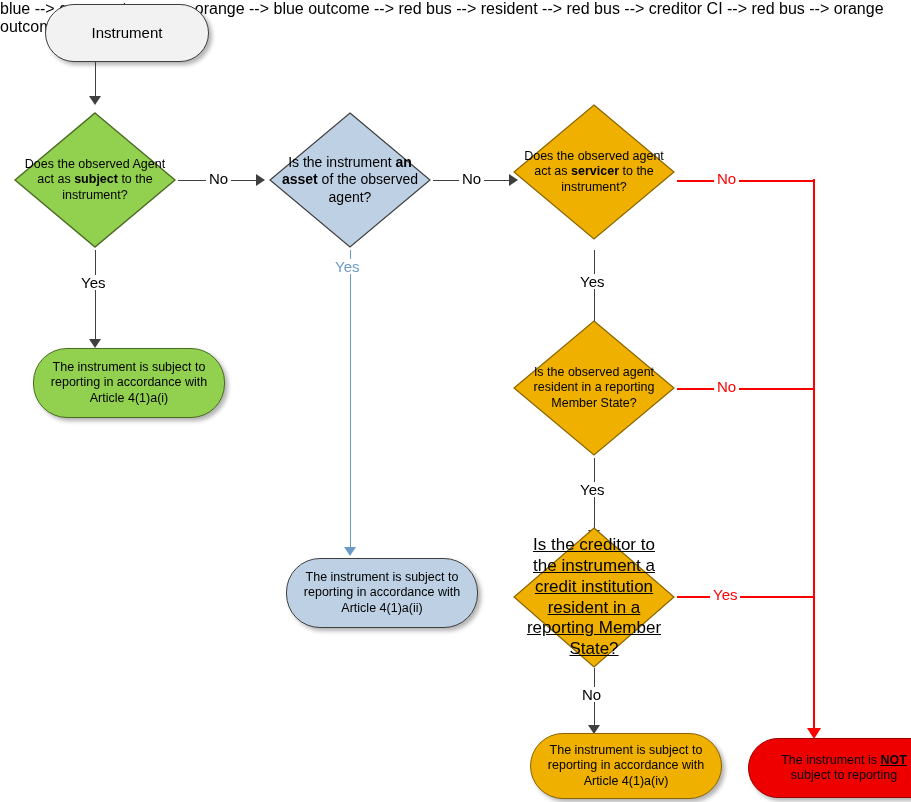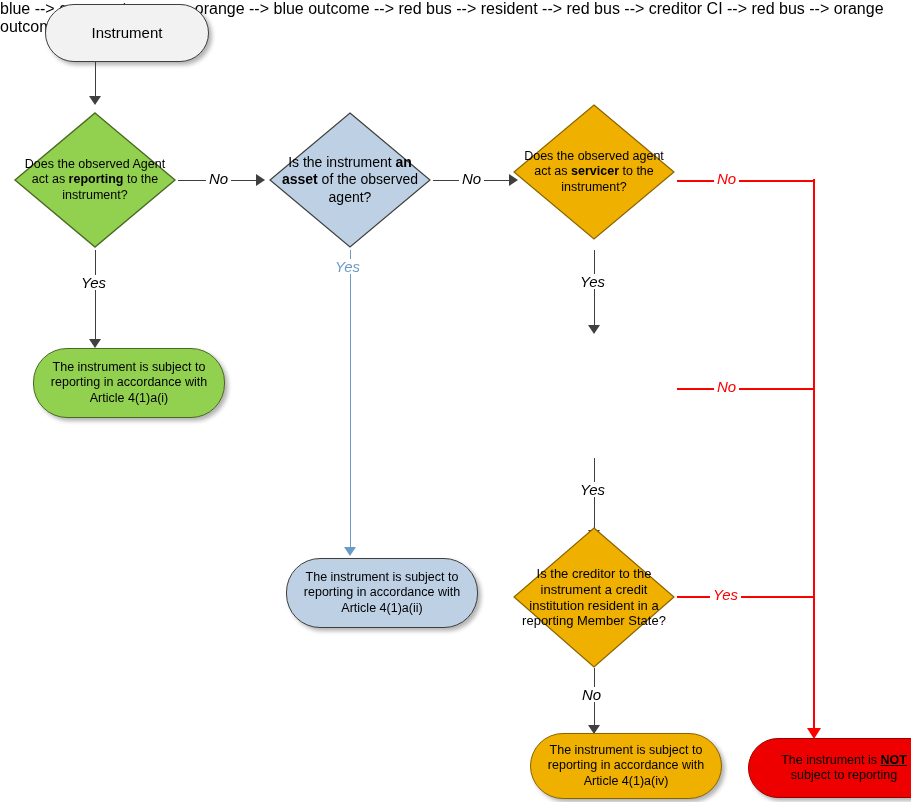--- a/index.html
+++ b/index.html
@@ -89,21 +89,20 @@
     border-left-style: solid;
     border-left-width: 9px;
   }
 
   .edge-label {
     position: absolute;
     background: #ffffff;
     padding: 0 3px;
     white-space: nowrap;
     line-height: 1;
-    font-style: italic;
   }
 
   .u-bold { font-weight: bold; }
   .u-bold-underline { font-weight: bold; text-decoration: underline; }
 </style>
 </head>
 <body>
 
 <div id="canvas">
 
@@ -116,21 +115,21 @@
   <div class="line-v" style="left:95px; top:62px; height:36px; border-color:#3f3f3f;"></div>
   <div class="arrow arrow-down" style="left:89px; top:96px; border-top-color:#3f3f3f;"></div>
 
   
   <div class="diamond-wrap" style="left:12px; top:110px; width:166px; height:140px;">
     <svg class="diamond-shape" viewBox="0 0 166 140" preserveAspectRatio="none">
       <polygon points="83,3 163,70 83,137 3,70" fill="#92D050" stroke="#4B6B22" stroke-width="1.4"></polygon>
     </svg>
     <div class="node-text" style="font-size:12.5px;">
       <span>
-        <span>Does the observed Agent act as </span><span class="u-bold">reporting</span><span> to the instrument?</span>
+        <span>Does the observed Agent act as </span><span class="u-bold">subject</span><span> to the instrument?</span>
       </span>
     </div>
   </div>
 
    blue --&gt;
   <div class="line-h" style="left:178px; top:180px; width:80px; border-color:#3f3f3f;"></div>
   <div class="arrow arrow-right" style="left:256px; top:174px; border-left-color:#3f3f3f;"></div>
   <div class="edge-label" style="left:206px; top:171px; font-size:15px; color:#000;">No</div>
 
    green outcome --&gt;
@@ -185,36 +184,42 @@
    red bus --&gt;
   <div class="line-h line-red" style="left:677px; top:180px; width:137px; border-color:#FF0000;"></div>
   <div class="edge-label" style="left:714px; top:171px; font-size:15px; color:#FF0000;">No</div>
 
    resident --&gt;
   <div class="line-v" style="left:594px; top:250px; height:78px; border-color:#3f3f3f;"></div>
   <div class="arrow arrow-down" style="left:588px; top:325px; border-top-color:#3f3f3f;"></div>
   <div class="edge-label" style="left:577px; top:274px; font-size:15px; color:#000;">Yes</div>
 
   
+  <div class="diamond-wrap" style="left:511px; top:318px; width:166px; height:140px;">
+    <svg class="diamond-shape" viewBox="0 0 166 140" preserveAspectRatio="none">
+      <polygon points="83,3 163,70 83,137 3,70" fill="#EFB000" stroke="#8A6400" stroke-width="1.2"></polygon>
+    </svg>
+    <div class="node-text" style="font-size:12.5px;">Is the observed agent resident in a reporting Member State?</div>
+  </div>
 
    red bus --&gt;
   <div class="line-h line-red" style="left:677px; top:388px; width:137px; border-color:#FF0000;"></div>
   <div class="edge-label" style="left:714px; top:379px; font-size:15px; color:#FF0000;">No</div>
 
    creditor CI --&gt;
   <div class="line-v" style="left:594px; top:458px; height:75px; border-color:#3f3f3f;"></div>
   <div class="arrow arrow-down" style="left:588px; top:530px; border-top-color:#3f3f3f;"></div>
   <div class="edge-label" style="left:577px; top:482px; font-size:15px; color:#000;">Yes</div>
 
   
   <div class="diamond-wrap" style="left:511px; top:525px; width:166px; height:145px;">
     <svg class="diamond-shape" viewBox="0 0 166 145" preserveAspectRatio="none">
       <polygon points="83,3 163,72 83,142 3,72" fill="#EFB000" stroke="#8A6400" stroke-width="1.2"></polygon>
     </svg>
-    <div class="node-text" style="font-size:13px;">Is the creditor to the instrument a credit institution resident in a reporting Member State?</div>
+    <div class="node-text" style="font-size:17px;text-decoration:underline;">Is the creditor to the instrument a credit institution resident in a reporting Member State?</div>
   </div>
 
    red bus --&gt;
   <div class="line-h line-red" style="left:677px; top:596px; width:137px; border-color:#FF0000;"></div>
   <div class="edge-label" style="left:710px; top:587px; font-size:15px; color:#FF0000;">Yes</div>
 
    orange outcome --&gt;
   <div class="line-v" style="left:594px; top:668px; height:60px; border-color:#3f3f3f;"></div>
   <div class="arrow arrow-down" style="left:588px; top:725px; border-top-color:#3f3f3f;"></div>
   <div class="edge-label" style="left:579px; top:687px; font-size:15px; color:#000;">No</div>

